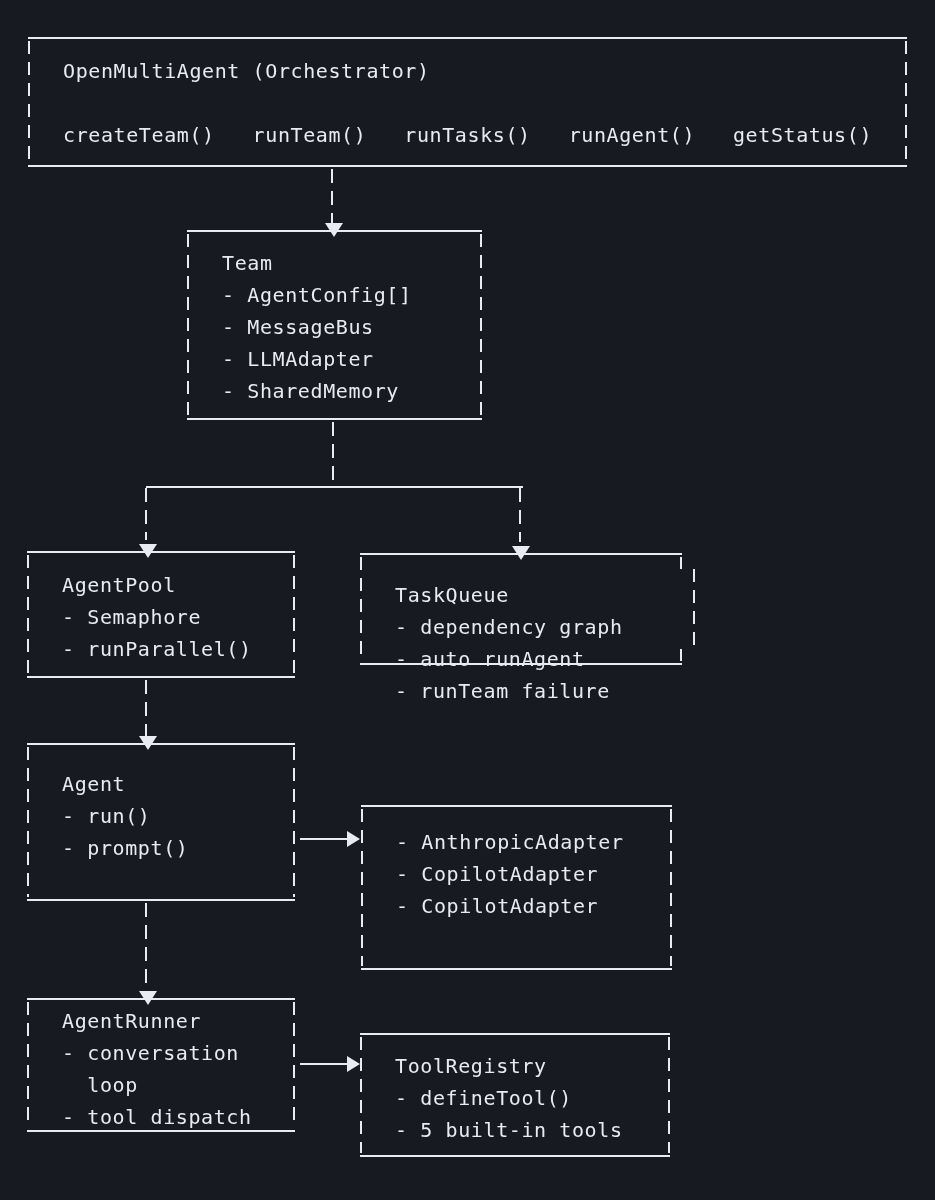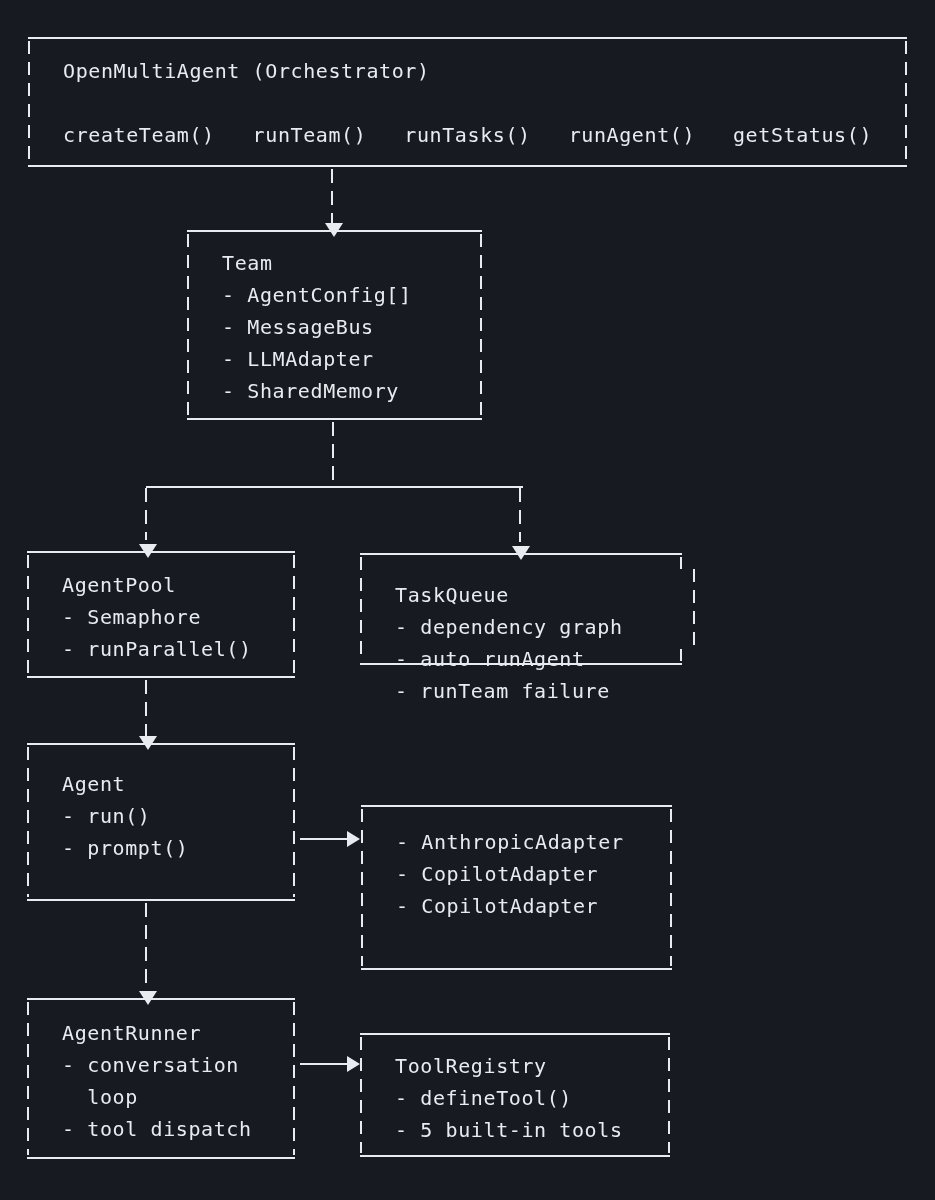--- a/index.html
+++ b/index.html
@@ -144,21 +144,21 @@
 
   <div class="box" style="left:361px; top:805px; width:311px; height:165px; padding-top:19px">
     <div class="line">- AnthropicAdapter</div>
     <div class="line">- CopilotAdapter</div>
     <div class="line">- CopilotAdapter</div>
   </div>
 
   <div class="vline" style="left:145px; top:903px; height:88px"></div>
   <div class="arrow-down" style="left:139px; top:991px"></div>
 
-  <div class="box" style="left:27px; top:998px; width:268px; height:161px; padding-top:17px">
+  <div class="box" style="left:27px; top:998px; width:268px; height:134px; padding-top:5px">
     <div class="line">AgentRunner</div>
     <div class="line">- conversation</div>
     <div class="line">  loop</div>
     <div class="line">- tool dispatch</div>
   </div>
 
   <div class="hline" style="left:300px; top:1063px; width:47px"></div>
   <div class="arrow-right-head" style="left:347px; top:1056px"></div>
 
   <div class="box" style="left:360px; top:1033px; width:310px; height:124px; padding-top:15px">

